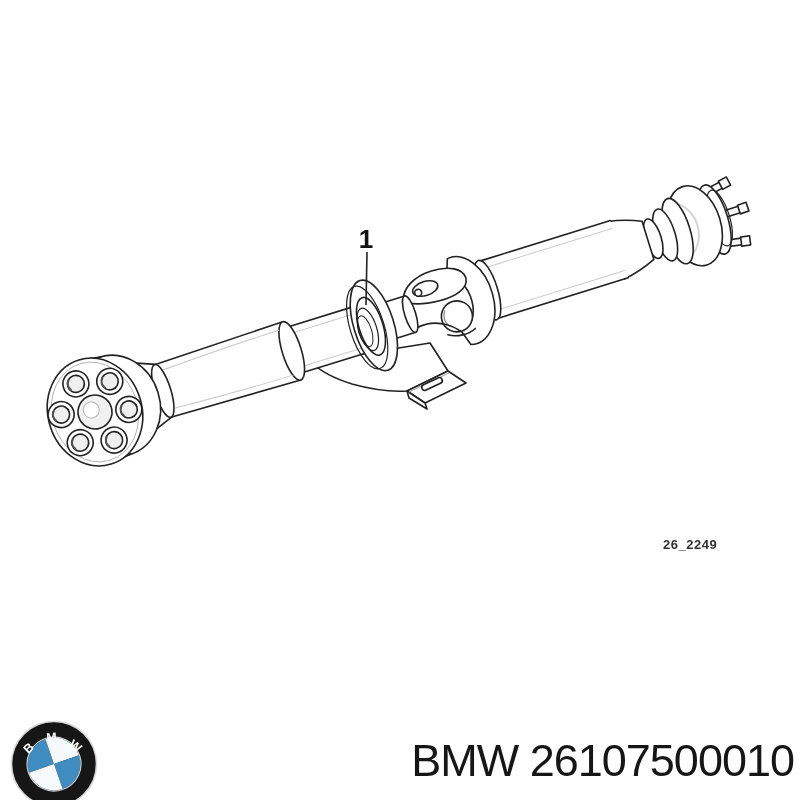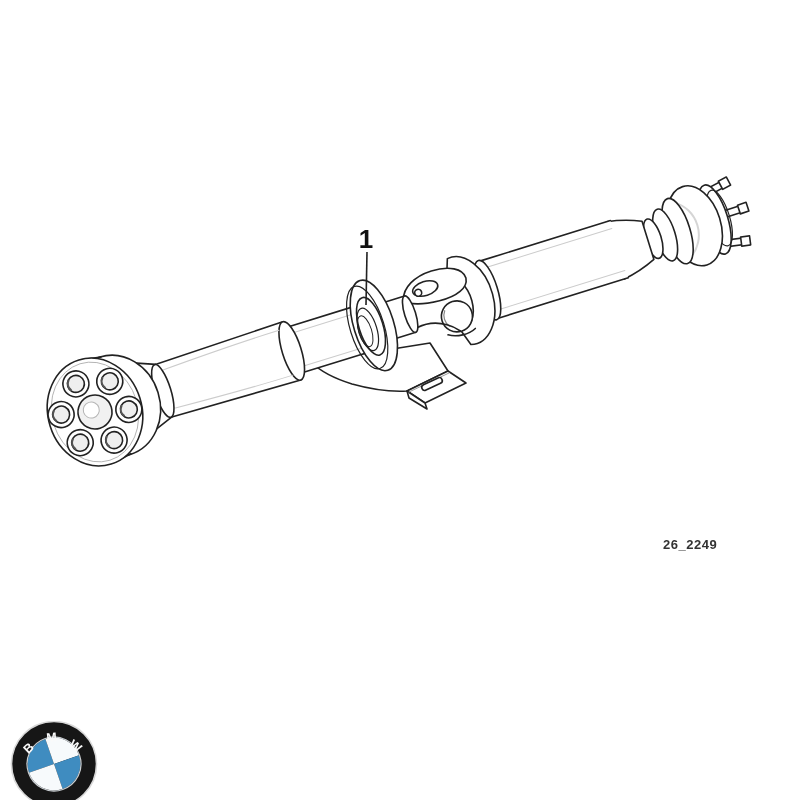--- a/index.html
+++ b/index.html
@@ -220,14 +220,15 @@
       <path d="M 47 43 L 47 69.5 A 26.5 26.5 0 0 1 20.5 43 Z" fill="#f7fafc"></path>
       <circle cx="47" cy="43" r="27" fill="none" stroke="#c9ced2" stroke-width="1.2"></circle>
     </g>
     <g>
       <text class="logo-letter" text-anchor="middle" transform="translate(24.5,30) rotate(-44)">B</text>
       <text class="logo-letter" text-anchor="middle" transform="translate(45,20.5) rotate(-5)">M</text>
       <text class="logo-letter" text-anchor="middle" transform="translate(66,28.5) rotate(38)">W</text>
     </g>
   </svg>
 
+  <div class="part-title">BMW 26107500010</div>
 
 </div>
 
 </body></html>

